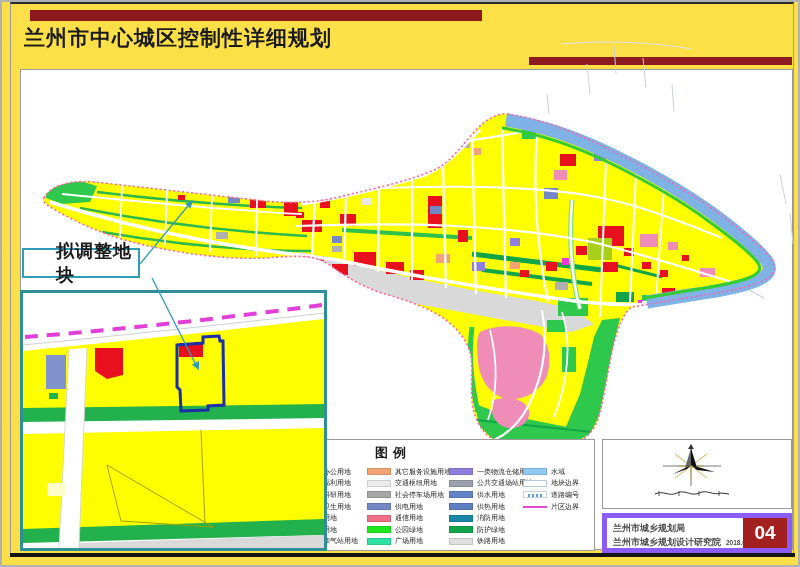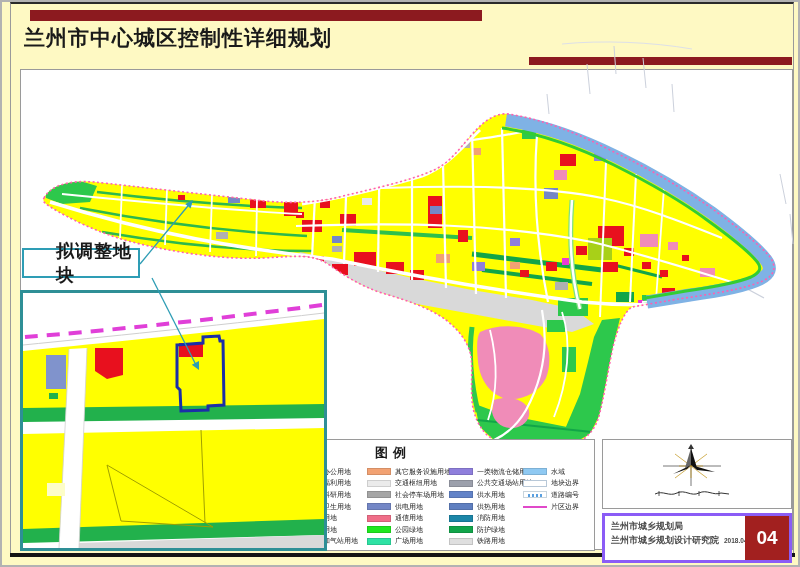--- a/index.html
+++ b/index.html
@@ -1,16 +1,16 @@
 <!DOCTYPE html>
 <html><head>
 <meta charset="utf-8">
 <style>
   html,body{margin:0;padding:0;background:#e8e8e8;}
-  .page{position:relative;width:800px;height:567px;background:#fef9c3;border:2px solid #b2b2b2;
+  .page{position:relative;width:800px;height:567px;background:#fde047;border:2px solid #b2b2b2;
         box-sizing:border-box;overflow:hidden;font-family:"Liberation Sans",sans-serif;color:#1a1a1a;}
   .sheet-frame{position:absolute;left:8px;top:0;width:784px;height:551px;
         border-left:1px solid #9a9a9a;border-right:1px solid #9a9a9a;border-top:2px solid #2a2a2a;
         box-sizing:border-box;pointer-events:none;}
   .bottom-rule{position:absolute;left:8px;top:551px;width:785px;height:4px;background:#141414;}
   .hdr-bar-left{position:absolute;left:28px;top:8px;width:452px;height:11px;background:#8c1a1f;}
   .title-left{position:absolute;left:22px;top:22px;font-size:21px;font-weight:bold;letter-spacing:1px;}
   .title-right-box{position:absolute;left:487px;top:4px;width:308px;height:48px;background:#fff;
         border:1px solid #ababab;box-sizing:border-box;display:flex;align-items:center;
         justify-content:flex-end;padding-right:10px;}
@@ -30,22 +30,22 @@
   .sw.outline{background:#fff;border:1px solid #b8c8d8;}
   .sw.roadnum{background:#fff;border:1px solid #c8d4dc;position:relative;}
   .sw.roadnum::after{content:"";position:absolute;left:4px;top:2px;width:15px;height:3px;
         background:repeating-linear-gradient(90deg,#5aa0e0 0 2px,transparent 2px 4px);}
   .sw.line{background:none;border:none;position:relative;}
   .sw.line::after{content:"";position:absolute;left:0;top:2.5px;width:24px;height:2px;background:#e049c9;}
   .ll{font-size:7px;white-space:nowrap;color:#222;}
   
   .compass-box{position:absolute;left:600px;top:437px;width:190px;height:70px;background:#fff;
         border:1px solid #9a9a9a;box-sizing:border-box;z-index:2;}
-  .credits-box{position:absolute;left:600px;top:511px;width:190px;height:50px;background:#fff;
-        border:3px solid #8b5cf6;box-sizing:border-box;z-index:2;}
+  .credits-box{position:absolute;left:600px;top:511px;width:190px;height:40px;background:#fff;
+        border:5px solid #8b5cf6;box-sizing:border-box;z-index:2;}
   .cred-l1{position:absolute;left:6px;top:4px;font-size:9px;font-weight:bold;color:#4a4a4a;}
   .cred-l2{position:absolute;left:6px;top:18px;font-size:9px;font-weight:bold;color:#4a4a4a;white-space:nowrap;}
   .cred-date{font-size:6.5px;font-weight:bold;color:#4a4a4a;margin-left:5px;}
   .sheet-no{position:absolute;right:0;top:0;width:44px;height:100%;background:#a2201f;color:#fff;
         display:flex;align-items:center;justify-content:center;font-size:19px;font-weight:bold;}
   
   .inset{position:absolute;left:18px;top:288px;width:307px;height:261px;border:3px solid #2e8f96;
         box-sizing:border-box;background:#fff;z-index:3;overflow:hidden;}
   .leader-svg{position:absolute;left:0;top:0;z-index:4;pointer-events:none;}
   .callout{position:absolute;left:20px;top:246px;width:118px;height:30px;background:#fff;

